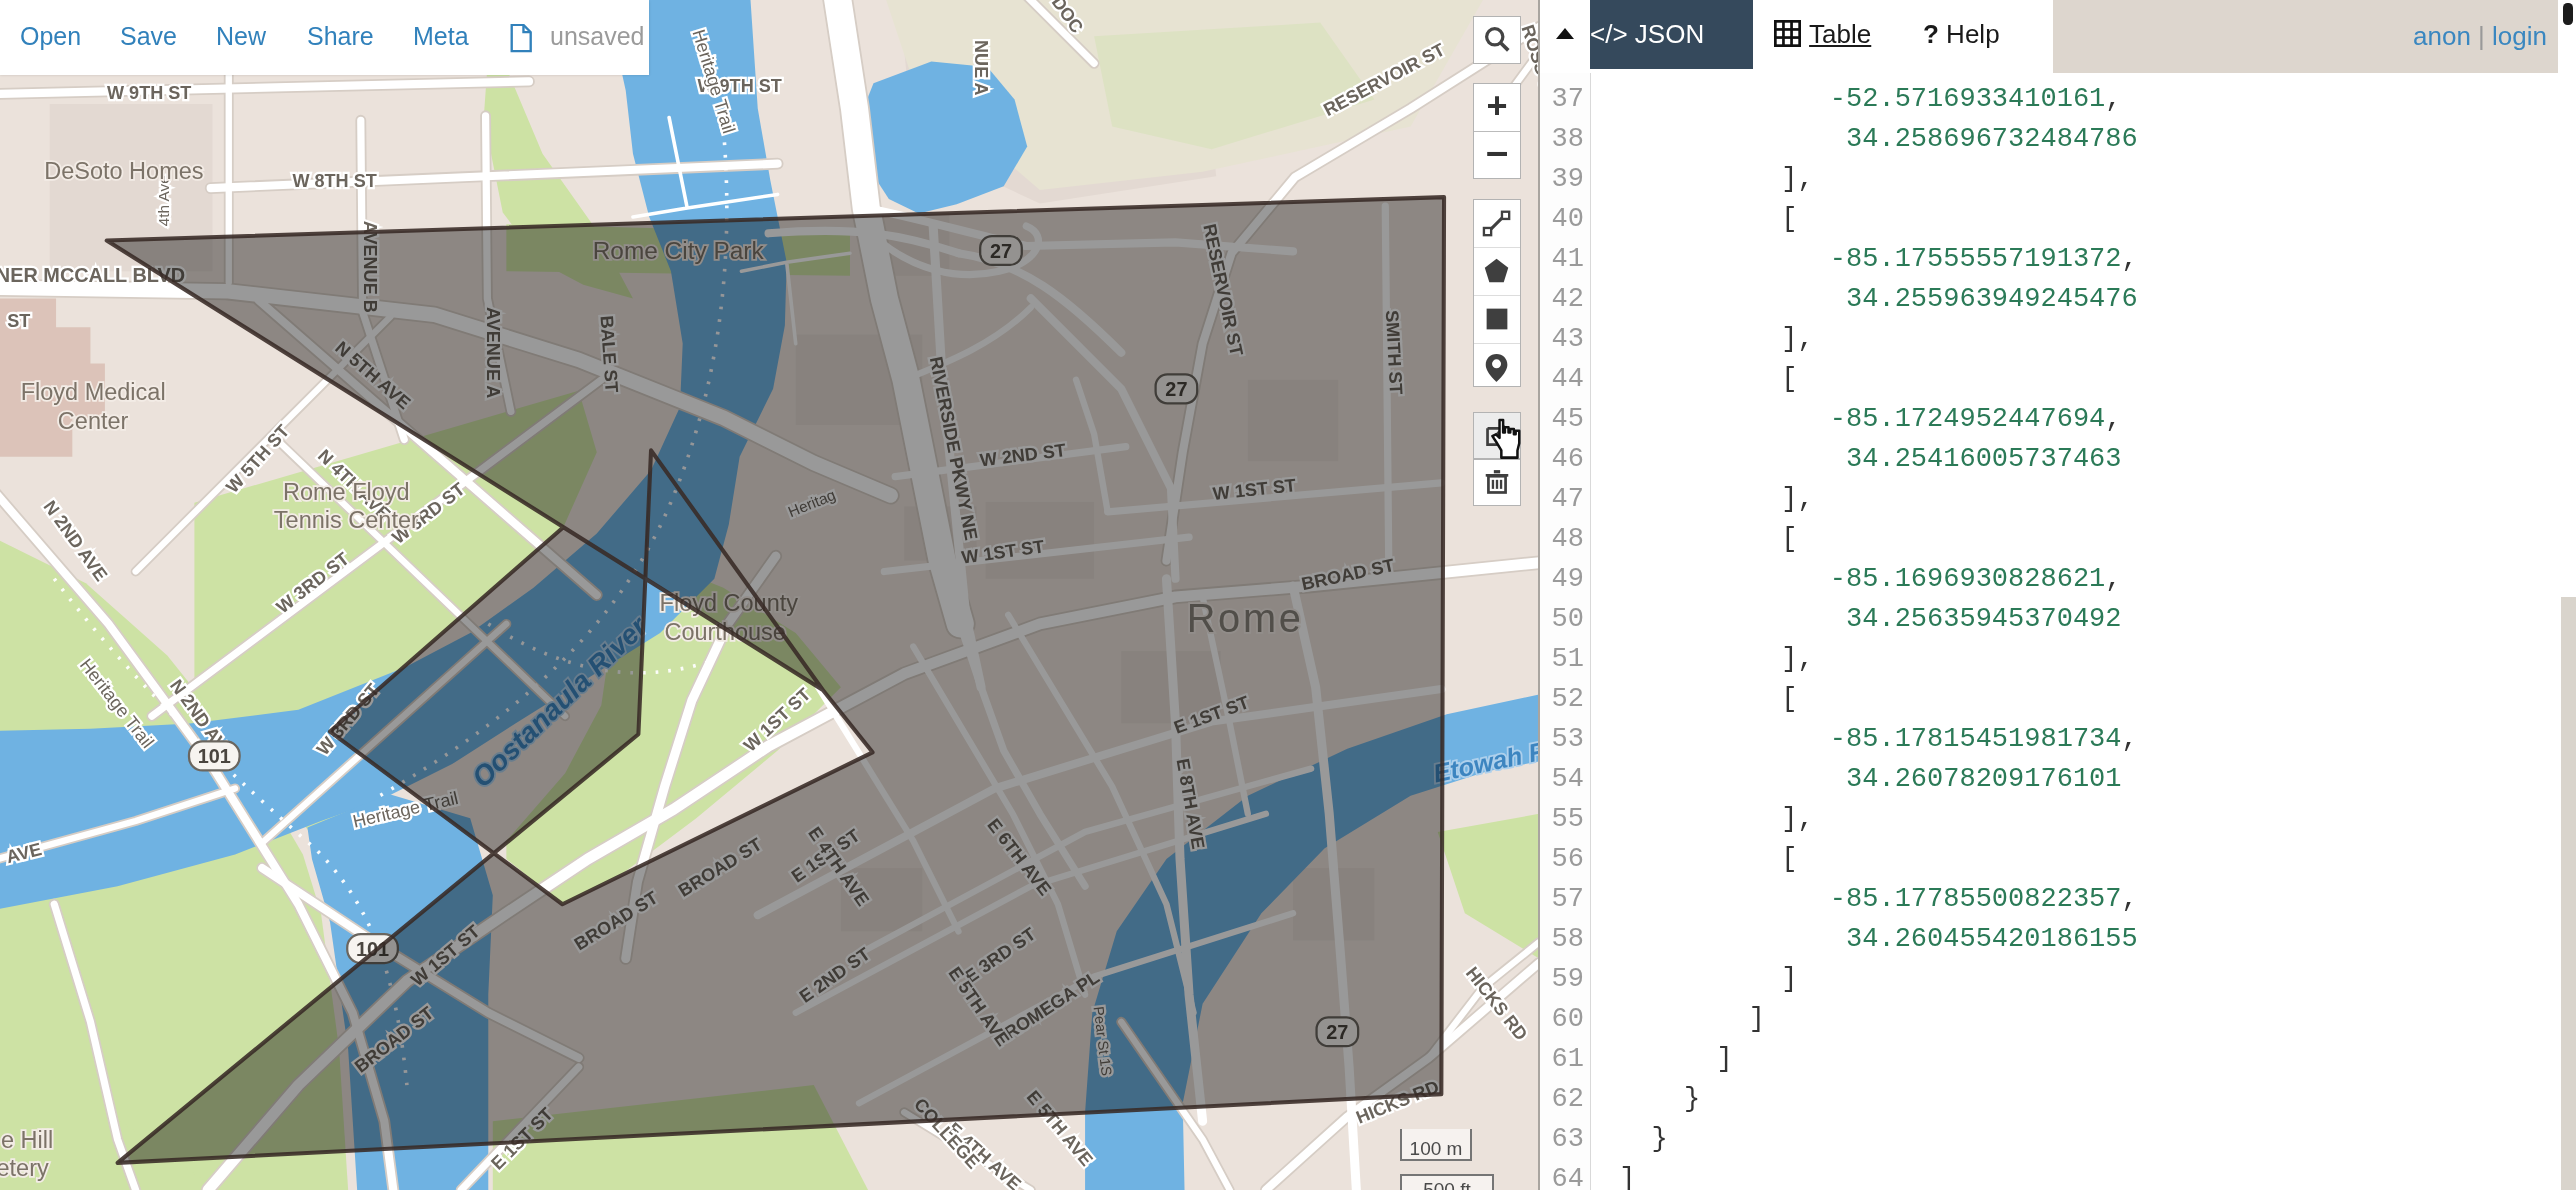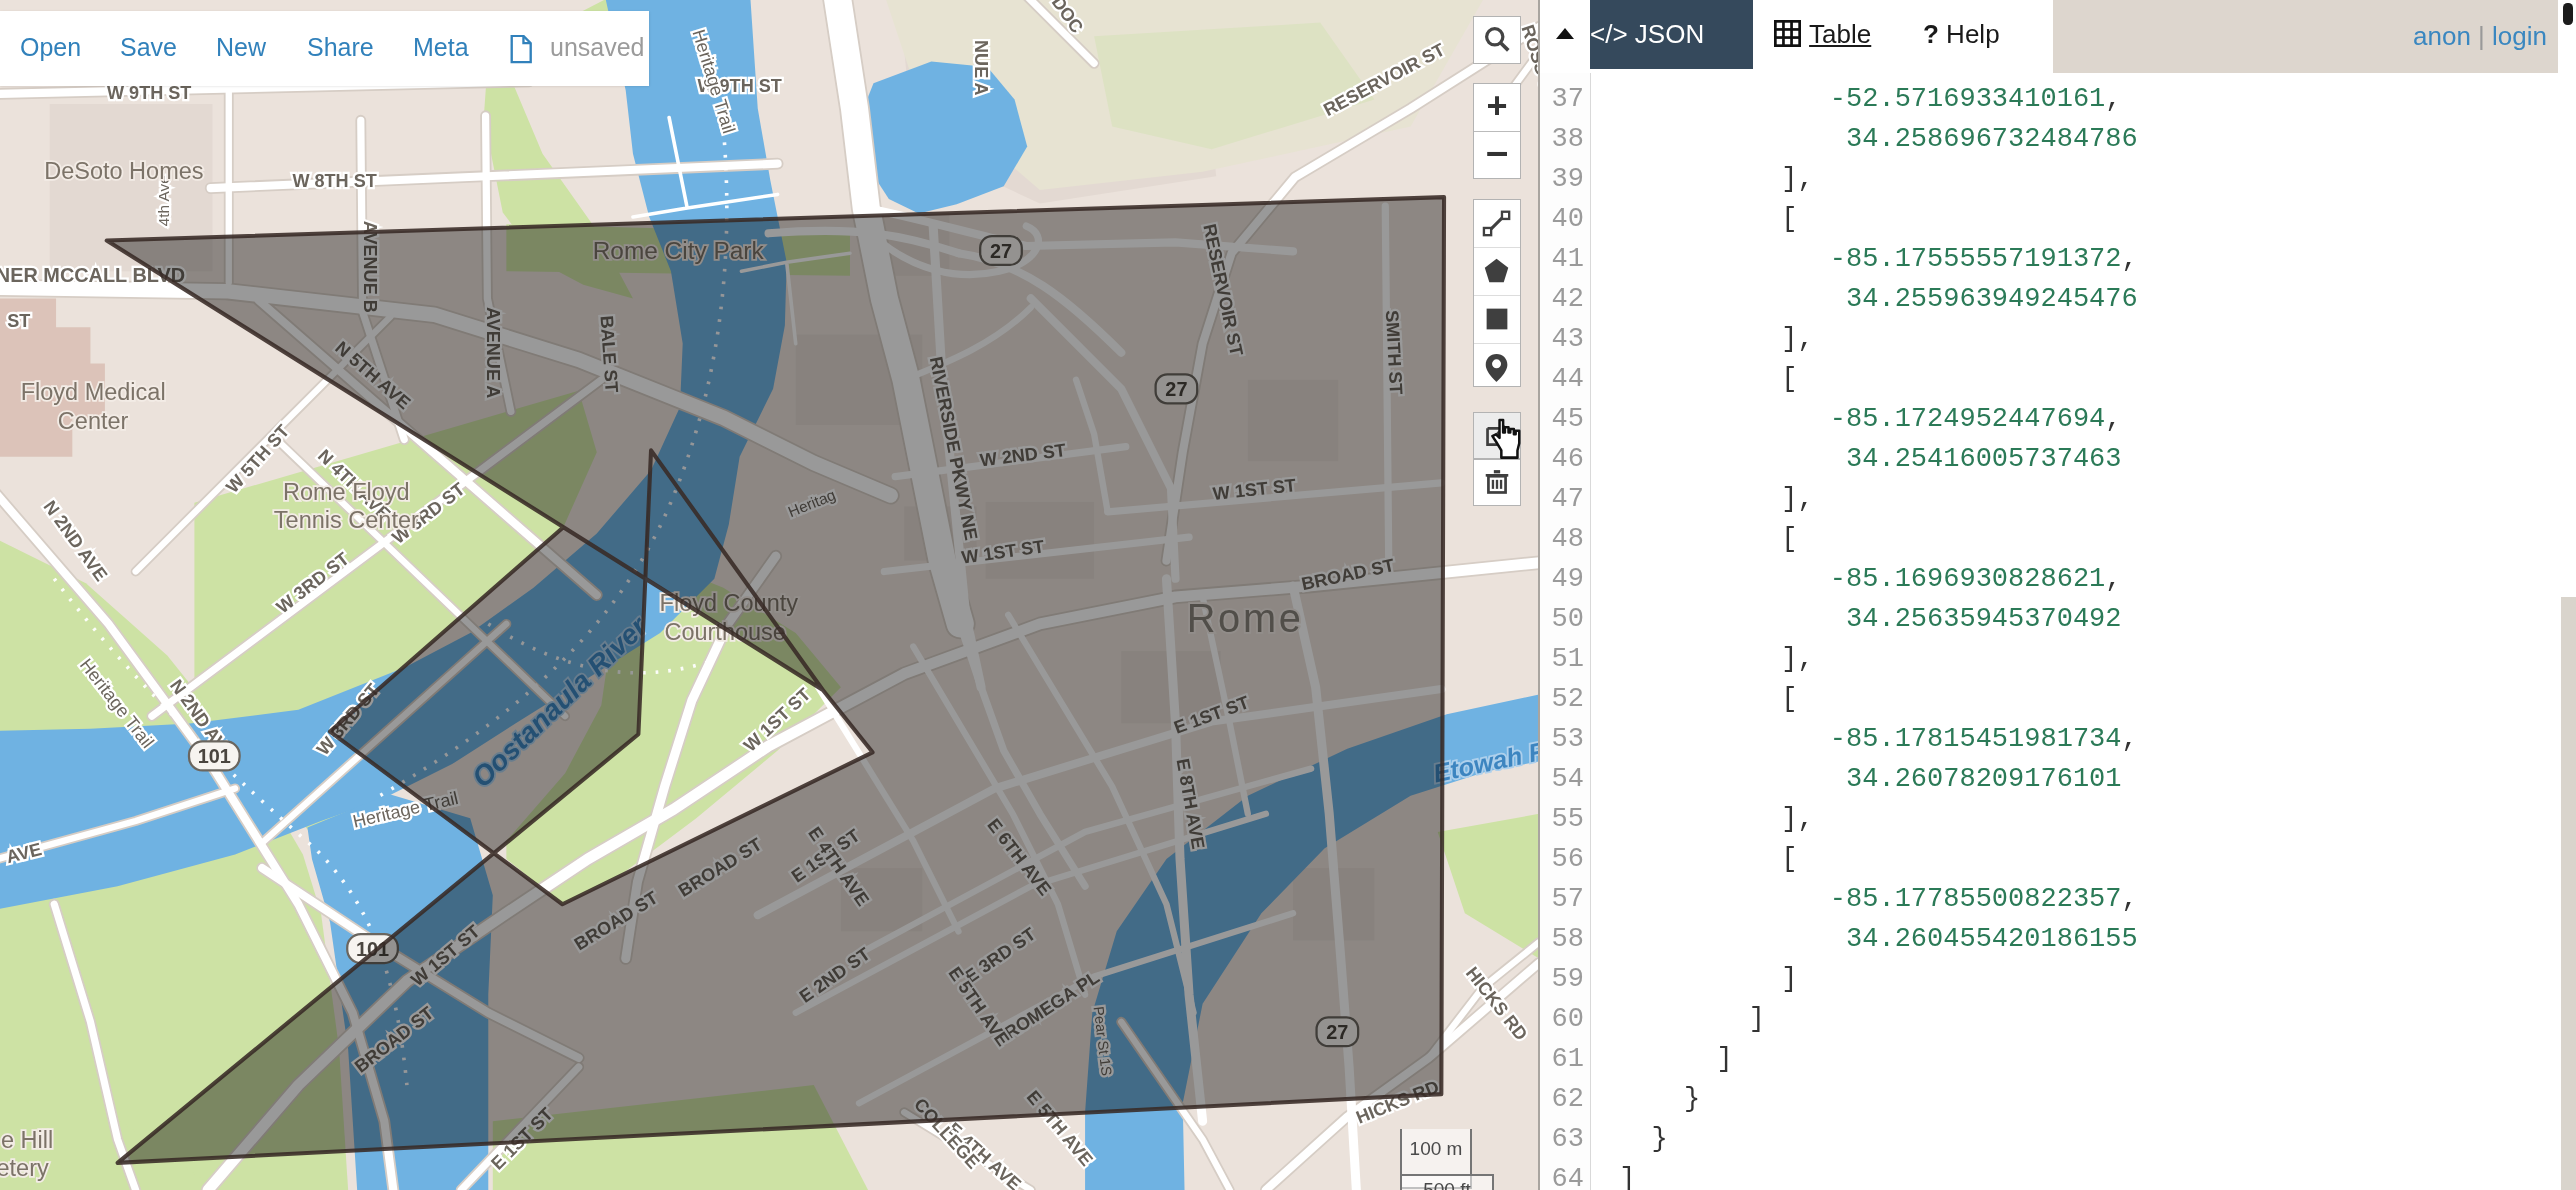--- a/index.html
+++ b/index.html
@@ -3,21 +3,21 @@
 <meta charset="utf-8">
 <style>
   html,body{margin:0;padding:0;width:2576px;height:1190px;overflow:hidden;background:#fff;
     font-family:"Liberation Sans",sans-serif;}
   #stage{position:absolute;left:0;top:0;width:2576px;height:1190px;overflow:hidden;}
   
   #map{position:absolute;left:0;top:0;width:1539px;height:1190px;overflow:hidden;background:#ebe2db;}
   #divider{position:absolute;left:1538px;top:0;width:1.8px;height:1190px;background:#a9a5a0;z-index:40;}
   
   #toolbar{position:absolute;left:0;top:0;width:649px;height:75px;background:#fff;z-index:30;
-    box-shadow:0 0.9px 2.7px rgba(0,0,0,.15);margin-top:11px;}
+    box-shadow:0 0.9px 2.7px rgba(0,0,0,.15);}
   #toolbar a{position:absolute;top:22px;font-size:25px;color:#3181bb;text-decoration:none;}
   #toolbar .gray{color:#9b9b9b;text-align:right;}
   
   .mbtn{position:absolute;left:1473px;width:48px;background:#fff;border:0.9px solid #b3b3b3;
     box-sizing:border-box;z-index:25;}
   
   #panel{position:absolute;left:1539px;top:0;width:1037px;height:1190px;background:#fff;}
   #topbar{position:absolute;left:0;top:0;width:1019px;height:73px;background:#ddd6ce;}
   #topbarwhite{position:absolute;left:0;top:0;width:514px;height:73px;background:#fff;}
   #jsontab{position:absolute;left:51px;top:0;width:163px;height:69px;background:#35495c;color:#fff;
@@ -324,21 +324,21 @@
         <line x1="21" y1="22" x2="21" y2="32" stroke="#3f3f3f" stroke-width="2.6"></line>
         <line x1="25.5" y1="22" x2="25.5" y2="32" stroke="#3f3f3f" stroke-width="2.6"></line>
         <line x1="30" y1="22" x2="30" y2="32" stroke="#3f3f3f" stroke-width="2.6"></line>
       </svg>
   </div>
 
   <svg style="position:absolute;left:1487px;top:418px;z-index:60;" width="43" height="47" viewBox="0 0 24 26">
     <path d="M7,1 L9,1 L9,8 L10,8 L10,5 L12,5 L12,8 L13,8 L13,6 L15,6 L15,9 L16,9 L16,7 L18,7 L18,14 L17,18 L17,22 L8,22 L8,18 L5,13 L3,10 L5,9 L7,11 Z" fill="#fff" stroke="#111" stroke-width="1.4" stroke-linejoin="round"></path>
   </svg>
 
-  <div style="position:absolute;left:1400px;top:1129px;width:72px;height:60px;background:rgba(255,255,255,0.55);border:2.3px solid #757575;border-top:none;box-sizing:border-box;z-index:25;text-align:center;font-size:19px;color:#4a4a4a;line-height:40px;">100 m</div>
+  <div style="position:absolute;left:1400px;top:1129px;width:72px;height:32px;background:rgba(255,255,255,0.55);border:2.3px solid #757575;border-top:none;box-sizing:border-box;z-index:25;text-align:center;font-size:19px;color:#4a4a4a;line-height:40px;">100 m</div>
   <div style="position:absolute;left:1400px;top:1174px;width:94px;height:16.3px;background:rgba(255,255,255,0.55);border:2.3px solid #757575;border-bottom:none;box-sizing:border-box;z-index:25;text-align:center;font-size:19px;color:#4a4a4a;line-height:27px;">500 ft</div>
   <div id="panel">
     <div id="editor">
       <div id="gutter"></div>
       <pre id="lnums">37
 38
 39
 40
 41
 42

